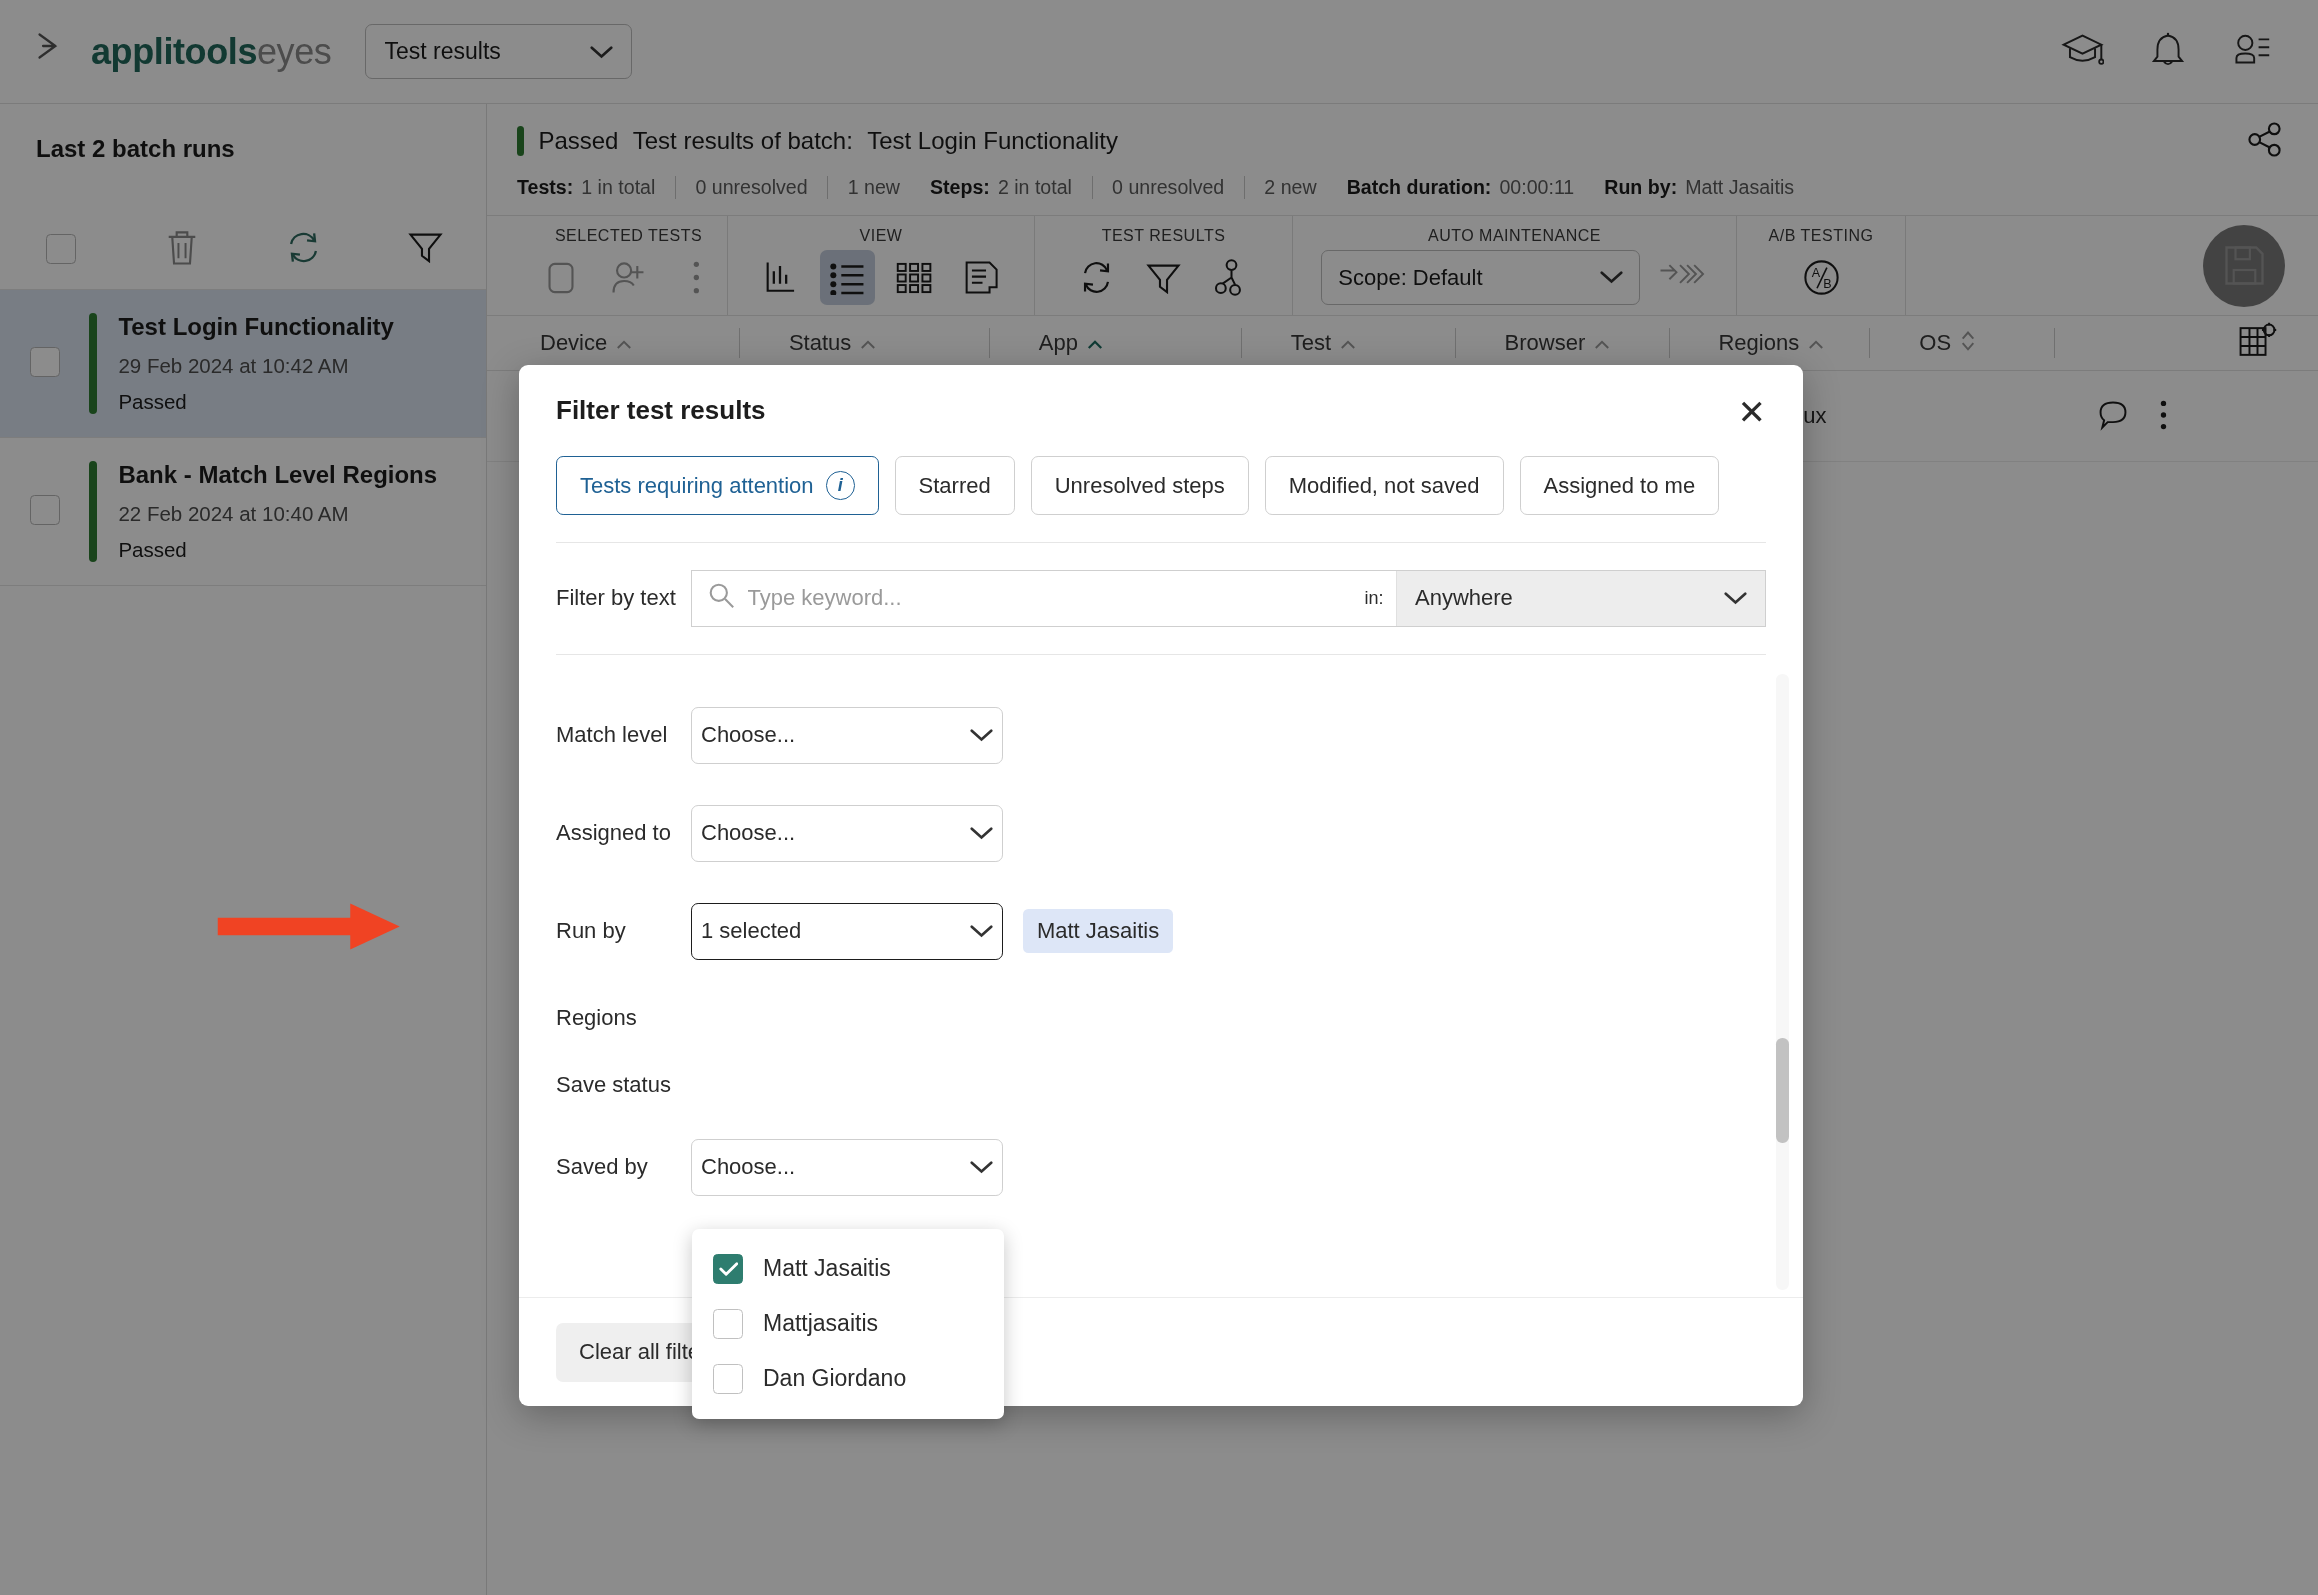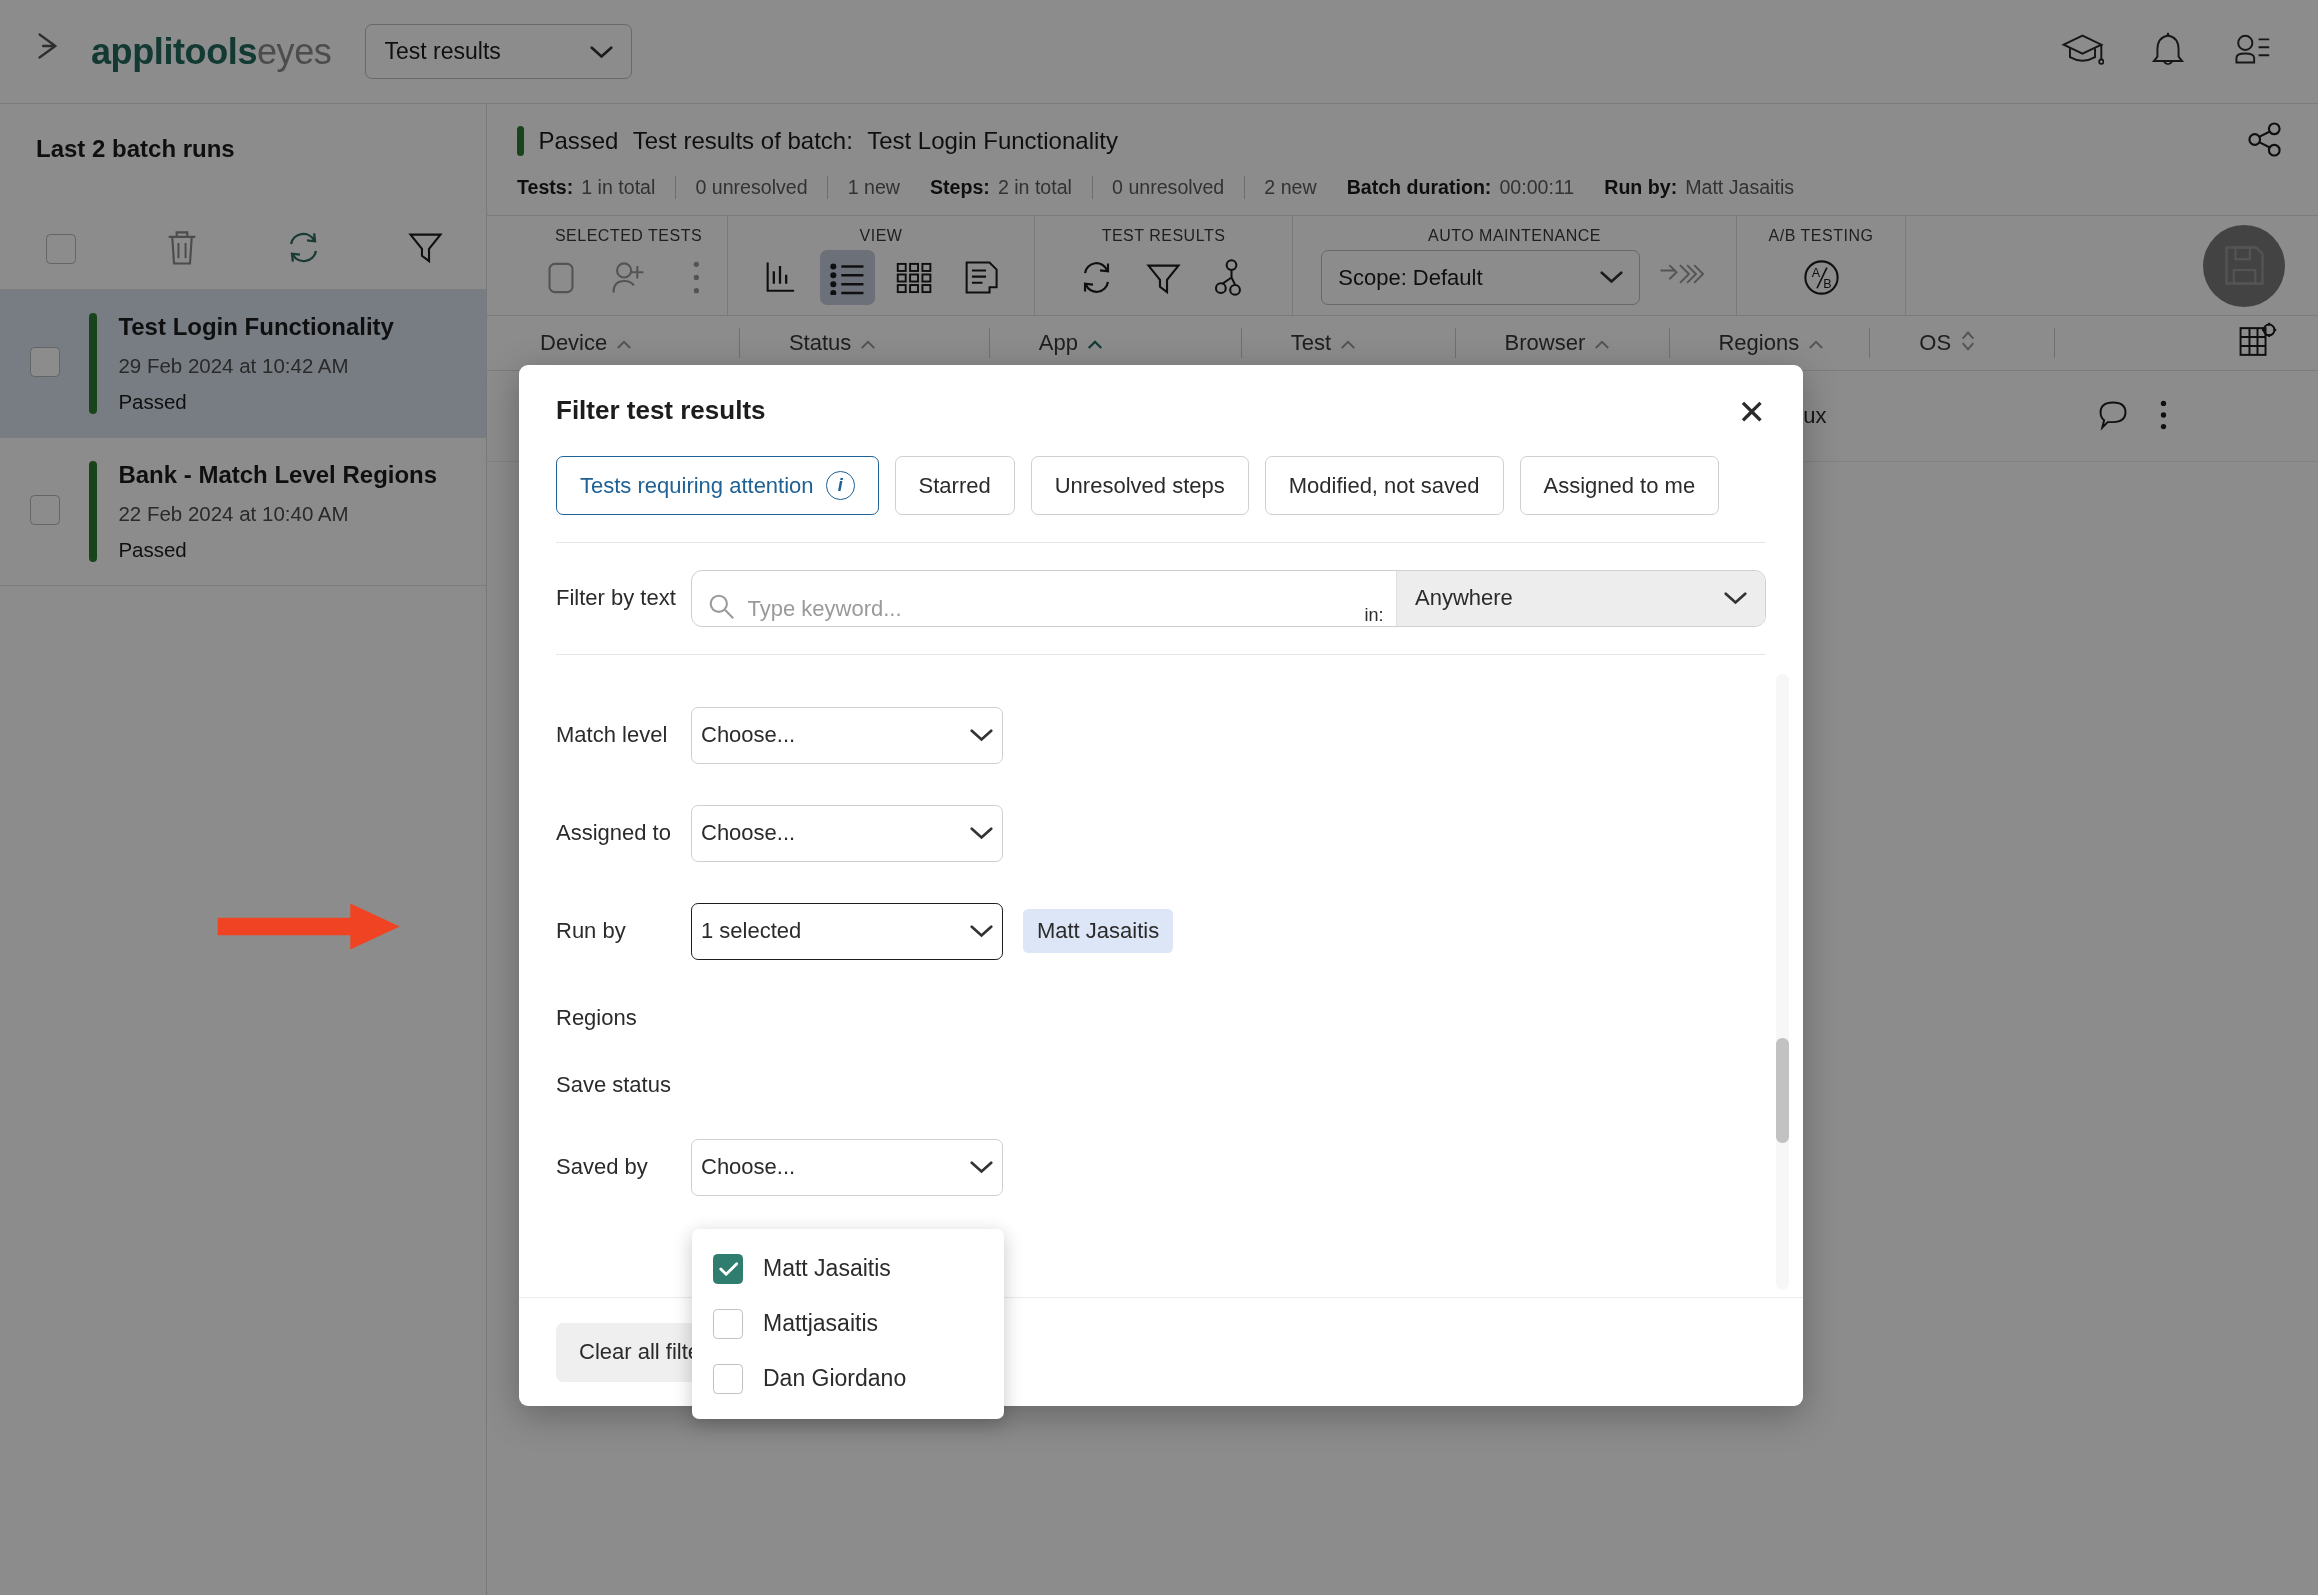--- a/index.html
+++ b/index.html
@@ -124,22 +124,22 @@
   .row-divider { height:0.9px; background:#e6e6e6; margin:27px 37px 0 37px; }
 
   .frow { display:flex; align-items:center; padding:0 37px; }
   .flabel { width:135px; font-size:22px; color:#2b2b2b; flex:none; }
   .select {
     width:312px;height:57px;border:0.9px solid #cfcfcf;border-radius:7.1px;background:#fff;
     display:flex;align-items:center;justify-content:space-between;padding:0 9px;font-size:22px;color:#2b2b2b;
   }
   .select.focused { border:1.8px solid #1d1d1d; }
   .searchbox {
-    flex:1; height:57px; border:0.9px solid #cfcfcf; border-radius:11px; background:#fff;
-    display:flex; align-items:flex-end; overflow:hidden;
+    flex:1; height:57px; border:0.9px solid #cfcfcf; border-radius:0; background:#fff;
+    display:flex; align-items:center; overflow:hidden;
   }
   .searchbox .inp { flex:1; display:flex; align-items:center; gap:12.5px; padding:0 16px; font-size:22px; color:#9a9a9a; }
   .searchbox .in-label { font-size:18px; color:#2b2b2b; padding-right:12.5px; }
   .in-select {
     width:369px;height:100%;background:#ededed;border-left:0.9px solid #e0e0e0;
     display:flex;align-items:center;justify-content:space-between;padding:0 18px;font-size:22px;color:#2b2b2b;
   }
   .tag {
     background:#dde6f7; border-radius:5.3px; padding:9px 14.3px; font-size:22px; color:#2b2b2b;
     margin-left:19.6px;

